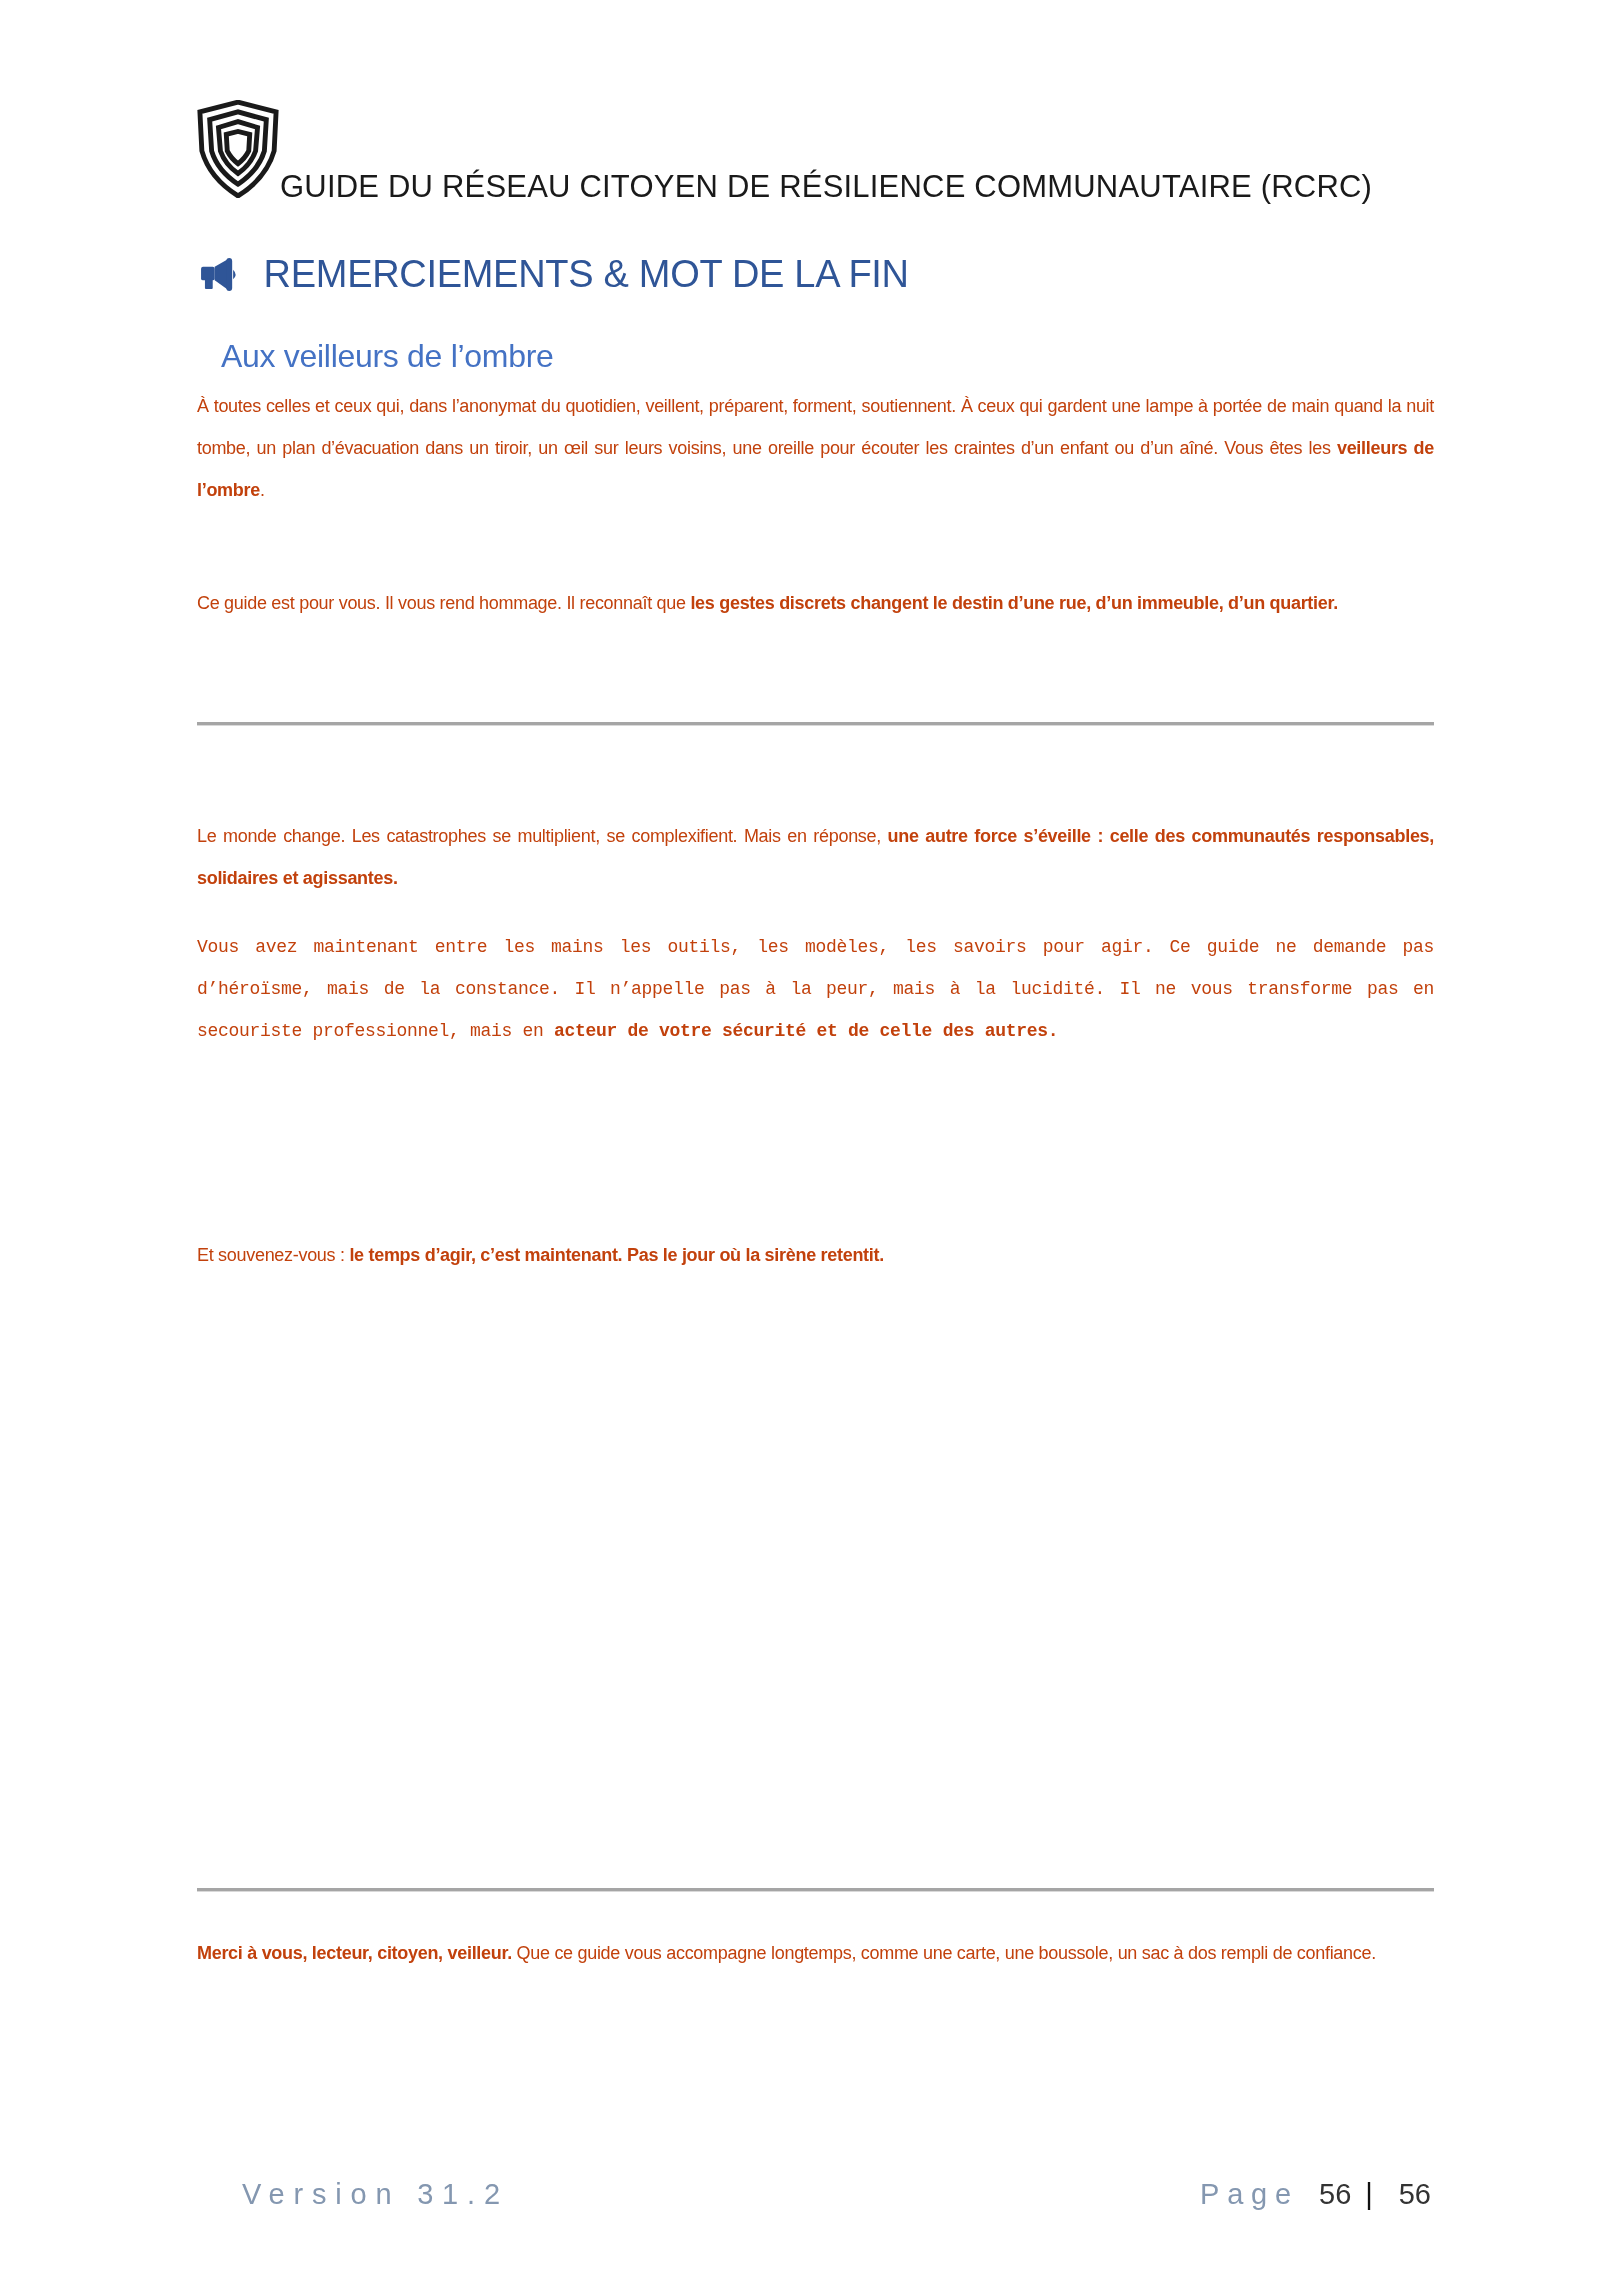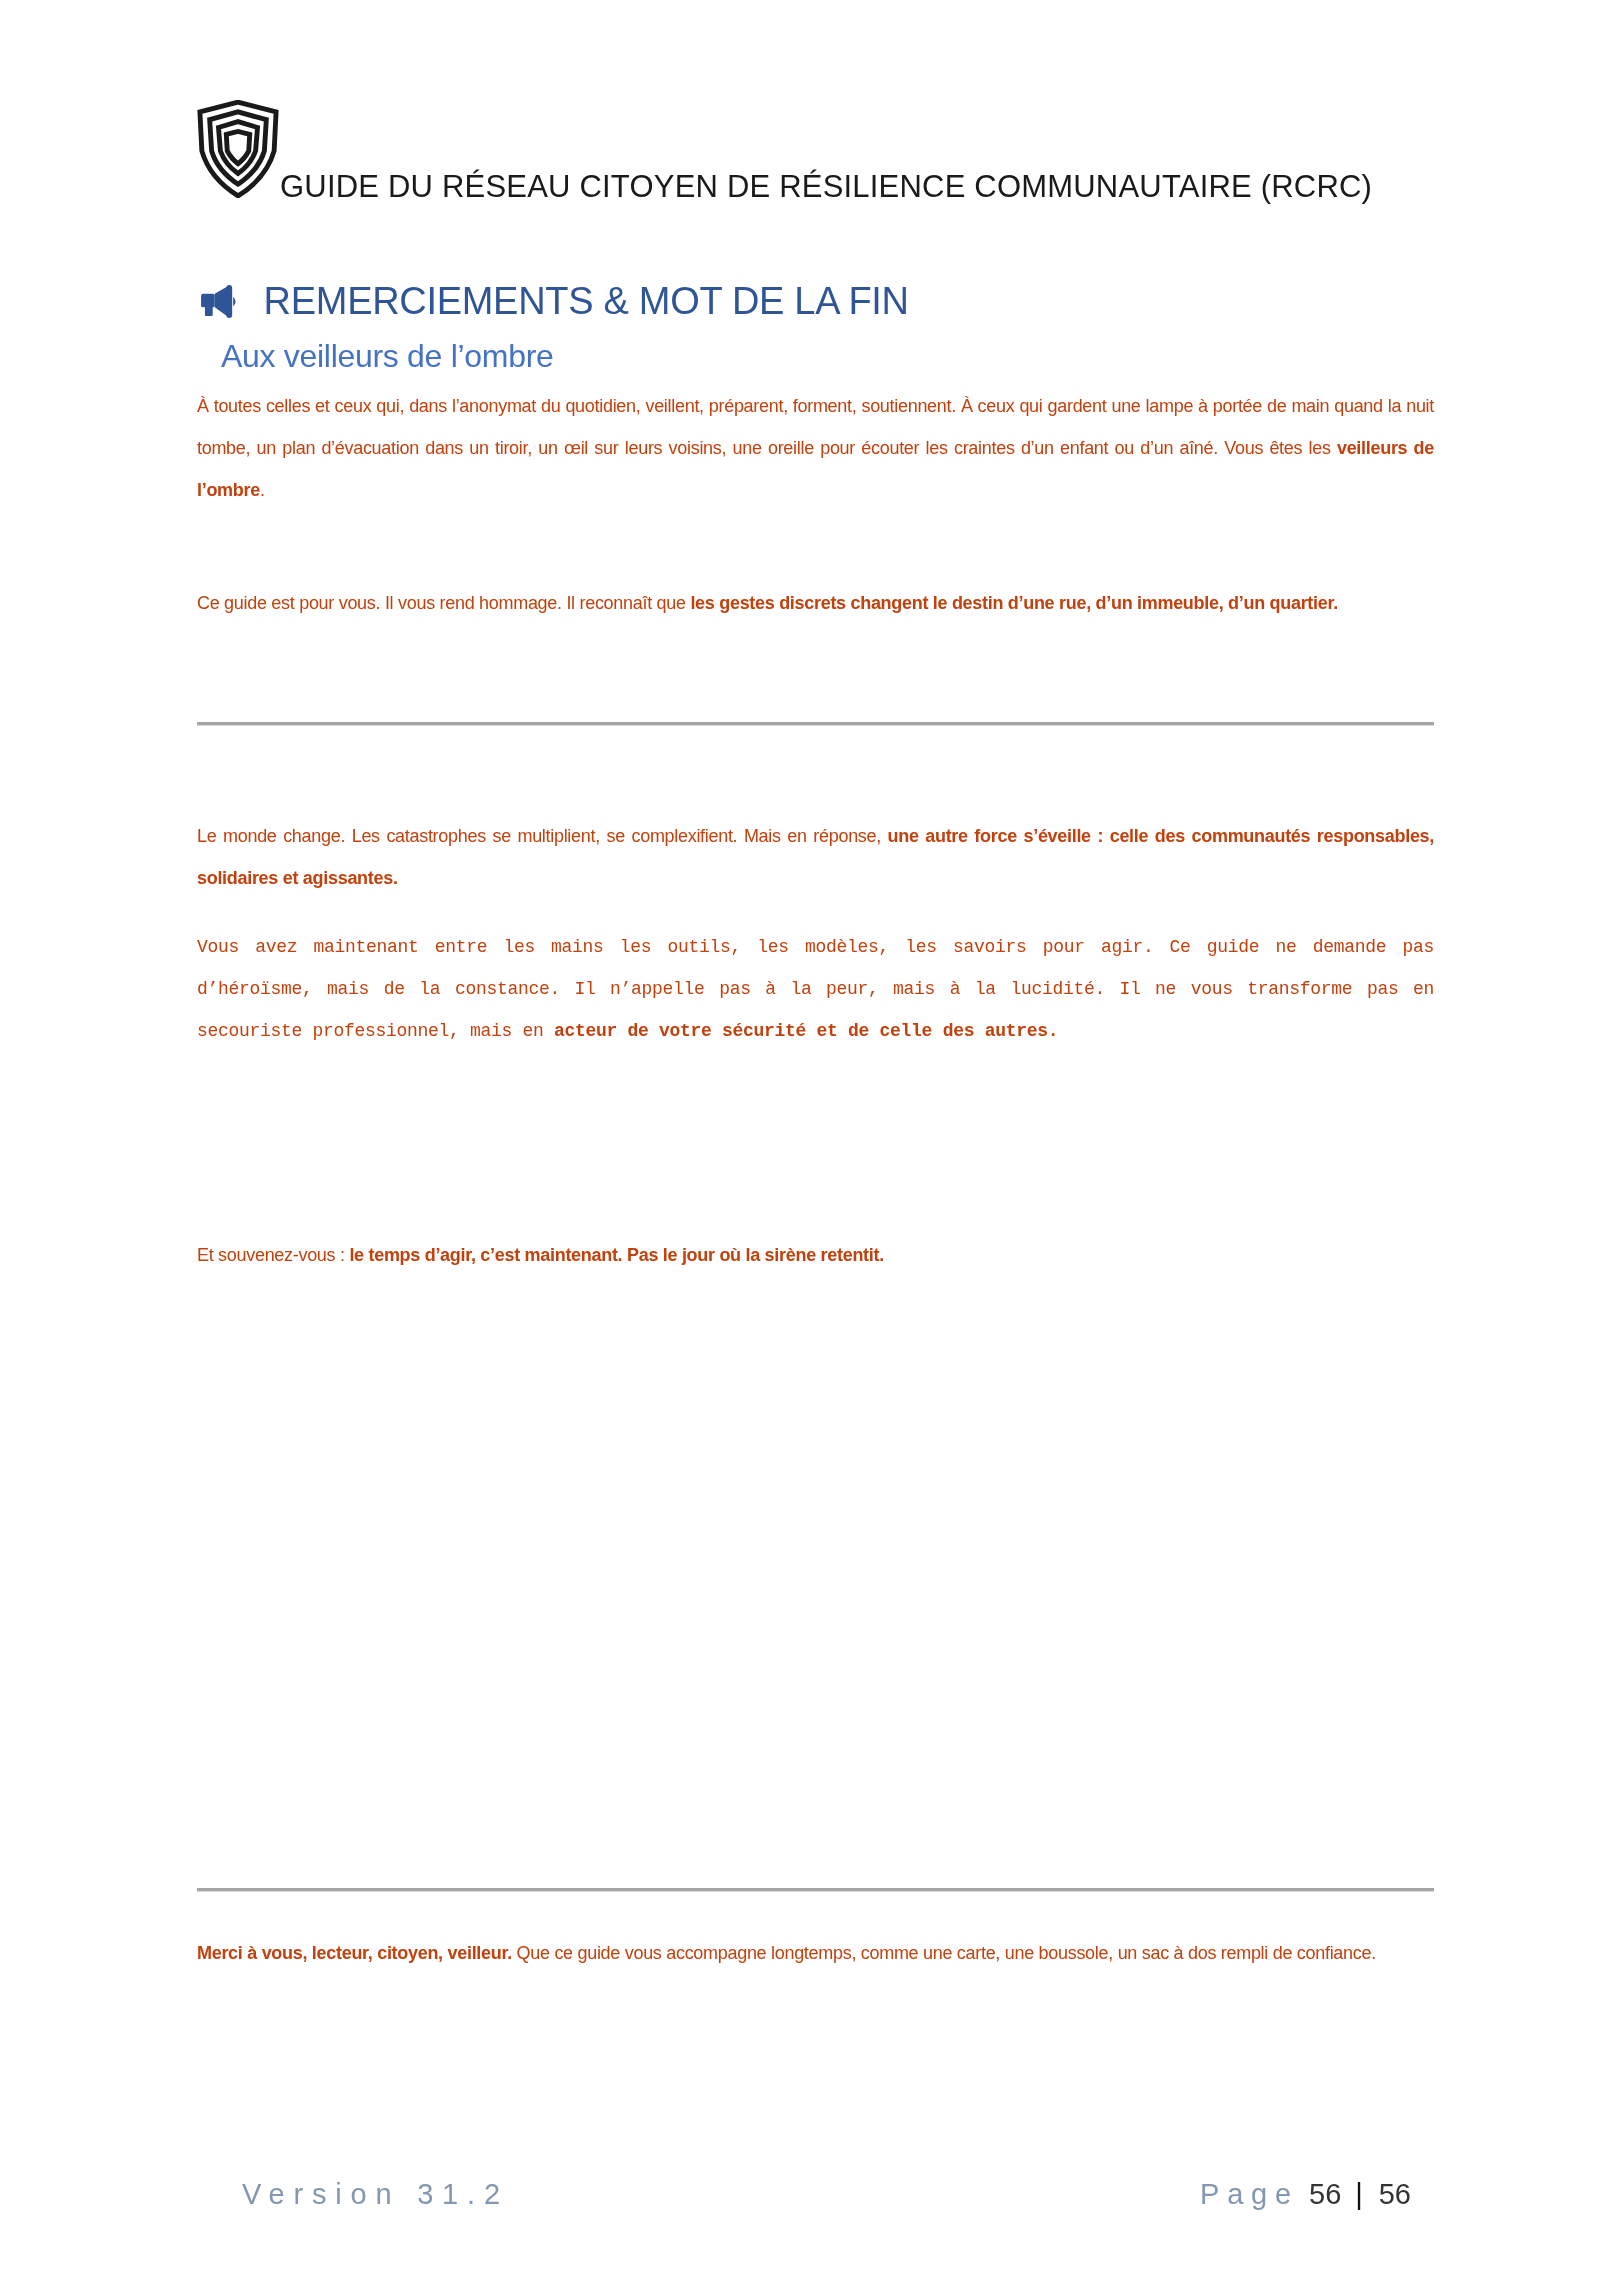--- a/index.html
+++ b/index.html
@@ -5,38 +5,38 @@
     html, body { margin: 0; padding: 0; background: #ffffff; }
     body { width: 1621px; height: 2293px; position: relative; overflow: hidden;
            font-family: "Liberation Sans", sans-serif; color: #111; }
     .page { position: absolute; left: 0; top: 0; width: 1621px; height: 2293px; }
 
     .header { position: absolute; left: 196px; top: 98px; width: 1235px; height: 103px; }
     .logo { position: absolute; left: 0; top: 2px; width: 84px; height: 98px; }
     .header-title { position: absolute; left: 84px; top: 71px; font-size: 31px; color: #1a1a1a;
                     letter-spacing: 0.2px; white-space: nowrap; }
 
-    .h1 { position: absolute; left: 199px; top: 253px; display: flex; align-items: center; margin-top: 27px; }
+    .h1 { position: absolute; left: 199px; top: 253px; display: flex; align-items: center; }
     .h1 .megaphone { width: 43px; height: 35px; margin-right: 21.6px; }
     .h1 .h1-text { font-size: 38px; color: #2f5597; white-space: nowrap; letter-spacing: -0.3px; }
 
     .h2 { position: absolute; left: 197px; font-size: 32px; color: #4472c4; white-space: nowrap; letter-spacing: -0.3px; }
 
     .para { position: absolute; left: 197px; width: 1237px; font-size: 18px; line-height: 42px;
             text-align: justify; color: #c2410c; letter-spacing: -0.3px; }
     .para b { font-weight: bold; }
 
     .rule { position: absolute; left: 197px; width: 1237px; height: 2.9px; background: #a5a5a5;
             box-shadow: 0 1px 0 #d9d9d9; }
 
     .footer-left { position: absolute; left: 242px; top: 2178px; font-size: 29px; color: #8497b0;
                    letter-spacing: 8.8px; white-space: nowrap; }
     .footer-right { position: absolute; left: 1200px; top: 2178px; font-size: 29px; white-space: nowrap; }
     .footer-right .page-word { color: #8497b0; letter-spacing: 7.8px; }
-    .footer-right .page-num { color: #333; margin-left: 2px; }
+    .footer-right .page-num { color: #333; margin-left: 12px; }
     .footer-right .sep { color: #111; margin: 0 5.9px; }
   </style>
 </head>
 <body>
 
 <div class="page">
 
   <div class="header">
     <svg class="logo" viewBox="0 0 86 100">
       <path d="M4 12 L43 2 L82 12 L80 52 Q72 80 43 98 Q14 80 6 52 Z" fill="none" stroke="#1a1a1a" stroke-width="5"></path>

